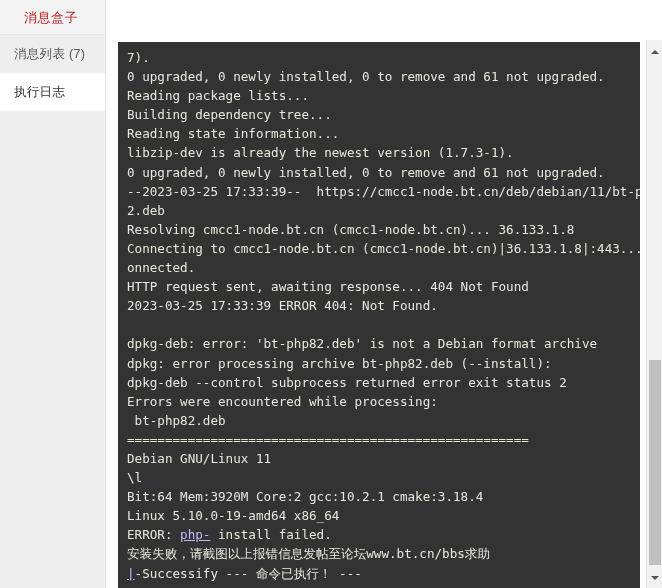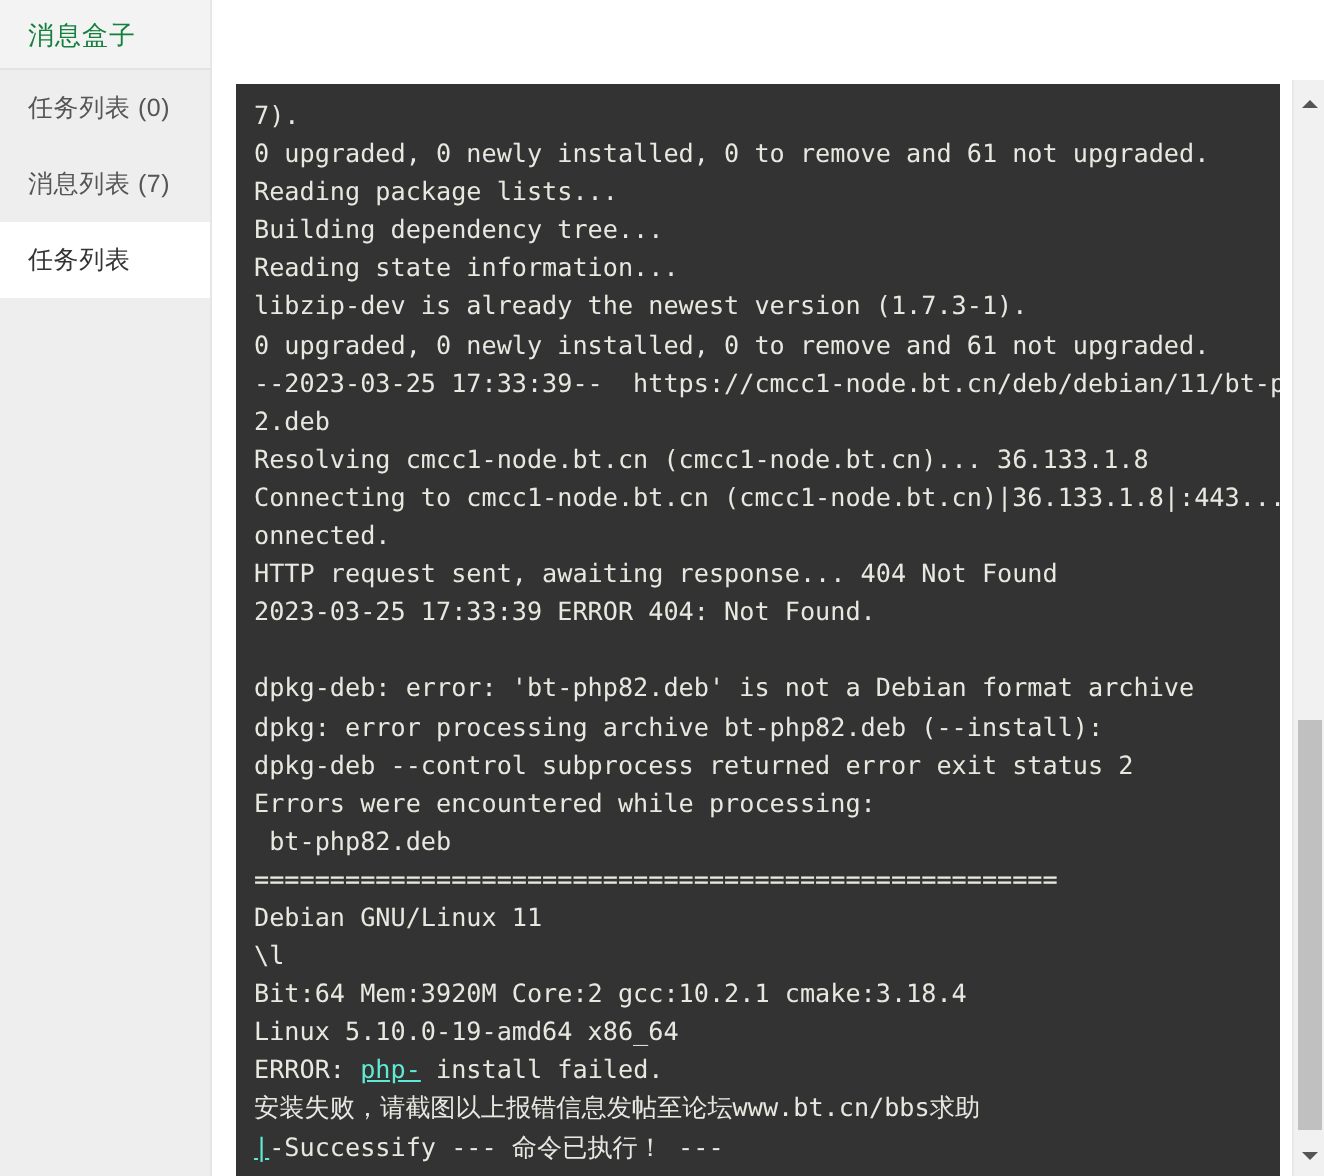--- a/index.html
+++ b/index.html
@@ -30,23 +30,23 @@
     width: 106px;
     min-width: 106px;
     height: 588px;
     background: #eeeeee;
     border-right: 1px solid #e6e6e6;
     position: relative;
   }
   .sidebar-title {
     height: 35px;
     line-height: 35px;
-    padding-left: 14px;
+    padding-left: 24px;
     font-size: 13px;
-    color: #15803d;
+    color: #b91c1c;
     background: #f3f3f3;
     border-bottom: 1px solid #e3e3e3;
     white-space: nowrap;
     letter-spacing: 0.5px;
   }
   .sidebar-item {
     height: 38px;
     line-height: 38px;
     padding-left: 14px;
     font-size: 12.5px;
@@ -85,21 +85,21 @@
   .console-inner {
     padding: 6px 8px 0 9px;
     font-family: "DejaVu Sans Mono", "Liberation Mono", monospace;
     font-size: 12.6px;
     line-height: 19.1px;
     color: #e8e8e0;
     white-space: pre;
     letter-spacing: 0px;
   }
   .ln { display: block; height: 19.1px; }
-  .red-inline { color: #5eead4; text-decoration: underline; }
+  .red-inline { color: #c4b5fd; text-decoration: underline; }
   .ln.blank { height: 19.1px; }
 
   
   .scrollbar {
     position: absolute;
     right: 0px;
     top: 40px;
     width: 16px;
     height: 548px;
     background: #f1f1f1;
@@ -140,23 +140,22 @@
     bottom: 16px;
   }
 </style>
 </head>
 <body>
 
 <div class="panel">
 
   <div class="sidebar">
     <div class="sidebar-title">消息盒子</div>
-    <div class="sidebar-item">任务列表 (0)</div>
     <div class="sidebar-item">消息列表 (7)</div>
-    <div class="sidebar-item active">任务列表</div>
+    <div class="sidebar-item active">执行日志</div>
     <div class="sidebar-filler"></div>
   </div>
 
   <div class="main">
     <div class="console">
       <div class="console-inner" id="console-inner"><span class="ln">7).</span><span class="ln">0 upgraded, 0 newly installed, 0 to remove and 61 not upgraded.</span><span class="ln">Reading package lists...</span><span class="ln">Building dependency tree...</span><span class="ln">Reading state information...</span><span class="ln">libzip-dev is already the newest version (1.7.3-1).</span><span class="ln">0 upgraded, 0 newly installed, 0 to remove and 61 not upgraded.</span><span class="ln">--2023-03-25 17:33:39--  https://cmcc1-node.bt.cn/deb/debian/11/bt-php8</span><span class="ln">2.deb</span><span class="ln">Resolving cmcc1-node.bt.cn (cmcc1-node.bt.cn)... 36.133.1.8</span><span class="ln">Connecting to cmcc1-node.bt.cn (cmcc1-node.bt.cn)|36.133.1.8|:443... c</span><span class="ln">onnected.</span><span class="ln">HTTP request sent, awaiting response... 404 Not Found</span><span class="ln">2023-03-25 17:33:39 ERROR 404: Not Found.</span><span class="ln blank">&nbsp;</span><span class="ln">dpkg-deb: error: 'bt-php82.deb' is not a Debian format archive</span><span class="ln">dpkg: error processing archive bt-php82.deb (--install):</span><span class="ln">dpkg-deb --control subprocess returned error exit status 2</span><span class="ln">Errors were encountered while processing:</span><span class="ln"> bt-php82.deb</span><span class="ln">=====================================================</span><span class="ln">Debian GNU/Linux 11</span><span class="ln">\l</span><span class="ln">Bit:64 Mem:3920M Core:2 gcc:10.2.1 cmake:3.18.4</span><span class="ln">Linux 5.10.0-19-amd64 x86_64</span><span class="ln">ERROR: <span class="red-inline">php-</span> install failed.</span><span class="ln">安装失败，请截图以上报错信息发帖至论坛www.bt.cn/bbs求助</span><span class="ln"><span class="red-inline">|</span>-Successify --- 命令已执行！ ---</span></div>
     </div>
   </div>
 
   <div class="scrollbar">

